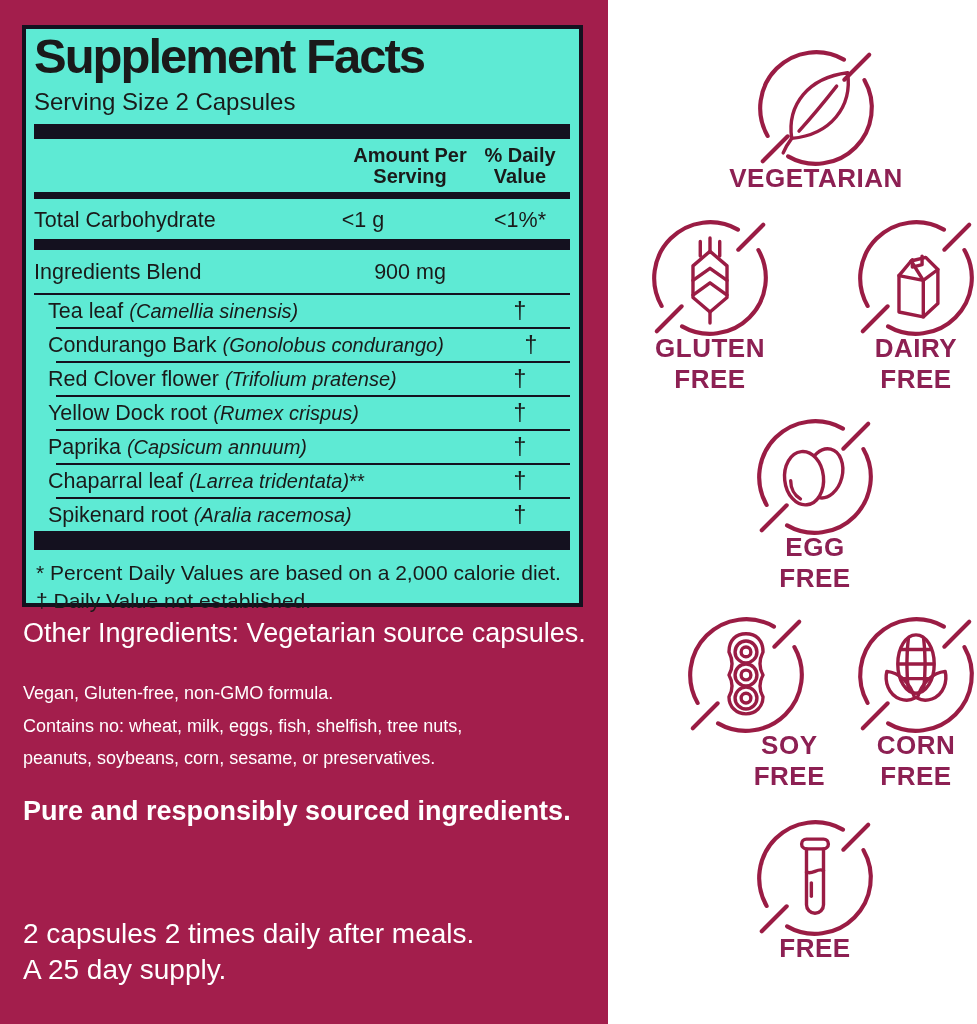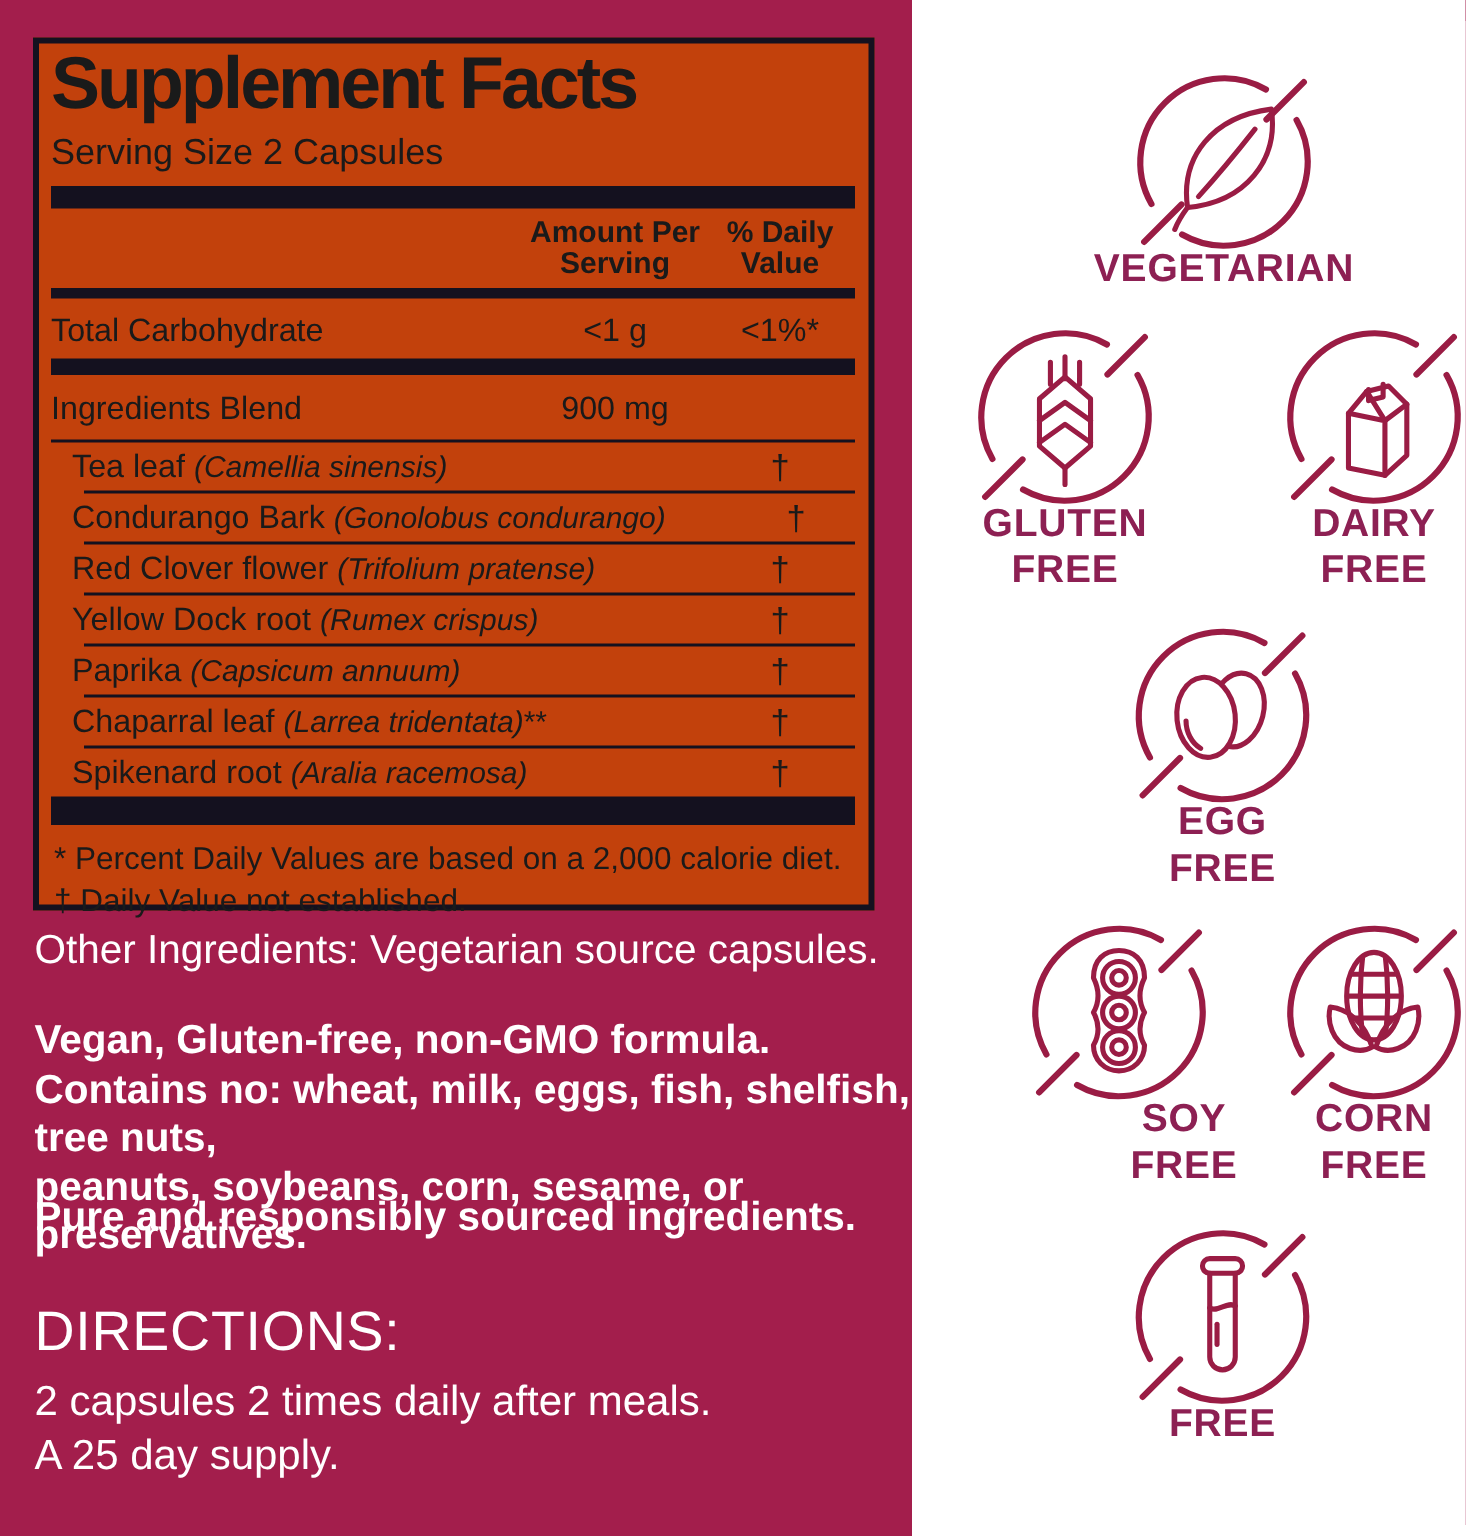--- a/index.html
+++ b/index.html
@@ -13,47 +13,47 @@
   *{margin:0;padding:0;box-sizing:border-box;}
   html,body{width:977px;height:1024px;}
   body{
     position:relative;overflow:hidden;background:#fff;
     font-family:"Liberation Sans","DejaVu Sans",sans-serif;color:var(--text);
   }
   
   .maroon-panel{position:absolute;left:0;top:0;width:608px;height:1024px;background:var(--background);}
   .maroon-text{position:absolute;color:var(--white);}
   .other-ing{left:23px;top:618px;font-size:27px;}
-  .formula{left:23px;top:677px;font-size:27px;line-height:32.5px;font-weight:bold;}
+  .formula{left:23px;top:677px;font-size:18px;line-height:32.5px;}
   .sourced{left:23px;top:796px;font-size:27px;font-weight:bold;}
   .dir-h{left:23px;top:867px;font-size:37px;letter-spacing:.5px;}
   .dir-t{left:23px;top:916px;font-size:28px;line-height:36px;}
   
   .facts-panel{
     position:absolute;left:22px;top:25px;width:561px;height:582px;
-    background:#c2410c;border:4px solid var(--bar);
+    background:#5eead4;border:4px solid var(--bar);
   }
   .sf-inner{padding:0 9px 0 8px;}
   .sf-title{font-size:49px;font-weight:bold;letter-spacing:-2px;line-height:44px;margin-top:5px;white-space:nowrap;}
   .sf-serving{font-size:24px;margin-top:10px;}
   .bar{background:var(--bar);width:100%;}
   .bar-lg{height:15px;margin-top:8px;}
   .bar-md{height:11px;}
   .bar-xl{height:19px;}
   .rule-md{height:7px;background:var(--bar);}
   .rule-thin{height:2px;background:var(--bar);}
   .sub-rule{height:2px;background:var(--bar);margin-left:22px;}
   .grid3{display:grid;grid-template-columns:1fr 120px 100px;}
   .grid2{display:grid;grid-template-columns:1fr 100px;gap:37px;}
   .sf-header{margin-top:6px;align-items:end;}
   .sf-header .hcell{font-size:20px;font-weight:bold;line-height:21px;text-align:center;padding-bottom:5px;}
   .sf-row{align-items:center;}
   .sf-row .ncell{font-size:21.5px;}
   .sf-row .vcell{font-size:21.5px;text-align:center;}
-  .carb-row{padding:9px 0 6px 0;}
+  .carb-row{padding:9px 0 6px 0;gap:47px;}
   .blend-row{padding:10px 0 8px 0;}
   .sub-row{height:32px;align-items:center;padding-left:14px;}
   .sub-name{font-size:21.5px;white-space:nowrap;}
   .latin{font-style:italic;font-size:20px;margin-left:6px;}
   .suffix{font-size:20px;}
   .sub-dv{font-size:23px;text-align:center;}
   .footnotes{margin-top:9px;padding-left:2px;font-size:21px;line-height:27.5px;}
   
   .right-col{position:absolute;left:608px;top:0;width:376px;height:1024px;background:#fff;margin-top:14px;}
   .badge{position:absolute;width:230px;display:flex;flex-direction:column;align-items:center;color:var(--badge);}
@@ -165,21 +165,20 @@
   <div class="maroon-text other-ing">Other Ingredients: Vegetarian source capsules.</div>
 
   <div class="maroon-text formula">
     <div>Vegan, Gluten-free, non-GMO formula.</div>
     <div>Contains no: wheat, milk, eggs, fish, shelfish, tree nuts,</div>
     <div>peanuts, soybeans, corn, sesame, or preservatives.</div>
   </div>
 
   <div class="maroon-text sourced">Pure and responsibly sourced ingredients.</div>
 
-  <div class="maroon-text dir-h">DIRECTIONS:</div>
   <div class="maroon-text dir-t">
     <div>2 capsules 2 times daily after meals.</div>
     <div>A 25 day supply.</div>
   </div>
 </div>
 
 <div class="right-col">
 
   <div class="badge b-veg">
     <svg viewBox="0 0 130 130">

